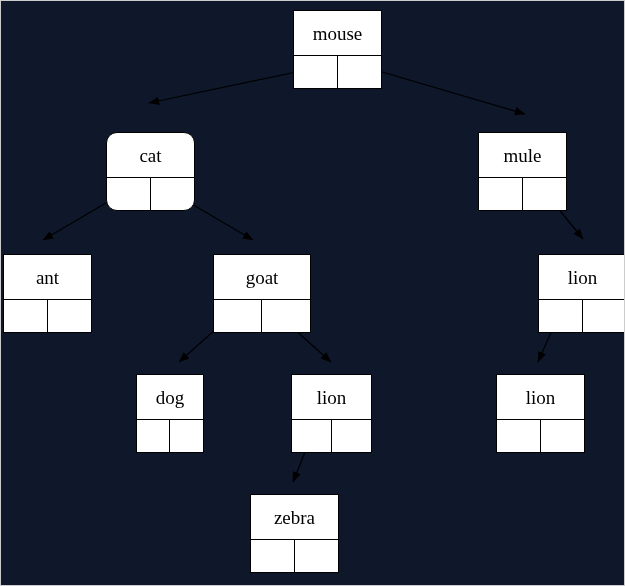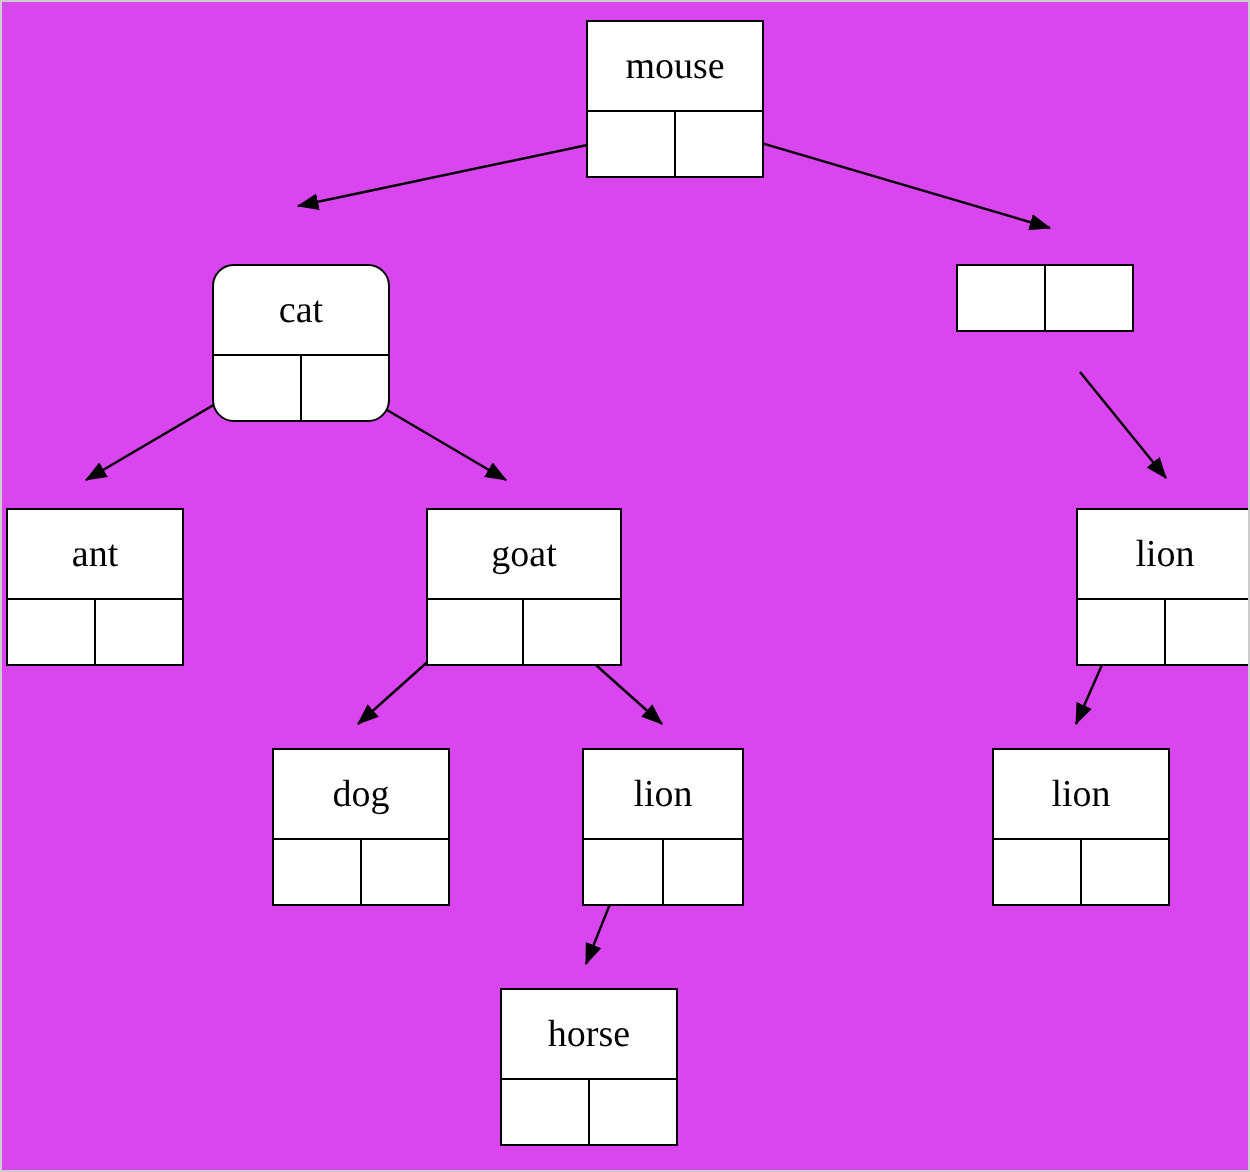--- a/index.html
+++ b/index.html
@@ -8,21 +8,21 @@
     padding: 0;
     background: #ffffff;
   }
   body {
     font-family: "Liberation Serif", "DejaVu Serif", serif;
   }
   #canvas {
     position: relative;
     width: 625px;
     height: 586px;
-    background: #d946ef;
+    background: #0f172a;
     box-sizing: border-box;
     border: 1px solid #cccccc;
     overflow: hidden;
   }
   #edge-layer {
     position: absolute;
     left: 0;
     top: 0;
     width: 625px;
     height: 586px;
@@ -94,20 +94,21 @@
         </div>
       </div>
       <div class="node" style="left: 105px; top: 131px; width: 89px; border-radius: 11px;">
         <div class="node-label" style="height: 45px; line-height: 45px;">cat</div>
         <div class="node-ptrs" style="height: 32px;">
           <div class="ptr-cell left"></div>
           <div class="ptr-cell right"></div>
         </div>
       </div>
       <div class="node" style="left: 477px; top: 131px; width: 89px;">
+        <div class="node-label" style="height: 45px; line-height: 45px;">mule</div>
         <div class="node-ptrs" style="height: 32px;">
           <div class="ptr-cell left"></div>
           <div class="ptr-cell right"></div>
         </div>
       </div>
       <div class="node" style="left: 2px; top: 253px; width: 89px;">
         <div class="node-label" style="height: 45px; line-height: 45px; text-align: center;">ant</div>
         <div class="node-ptrs" style="height: 32px;">
           <div class="ptr-cell left"></div>
           <div class="ptr-cell right"></div>
@@ -120,21 +121,21 @@
           <div class="ptr-cell right"></div>
         </div>
       </div>
       <div class="node" style="left: 537px; top: 253px; width: 89px;">
         <div class="node-label" style="height: 45px; line-height: 45px;">lion</div>
         <div class="node-ptrs" style="height: 32px;">
           <div class="ptr-cell left"></div>
           <div class="ptr-cell right"></div>
         </div>
       </div>
-      <div class="node" style="left: 135px; top: 373px; width: 89px;">
+      <div class="node" style="left: 135px; top: 373px; width: 68px;">
         <div class="node-label" style="height: 45px; line-height: 45px;">dog</div>
         <div class="node-ptrs" style="height: 32px;">
           <div class="ptr-cell left"></div>
           <div class="ptr-cell right"></div>
         </div>
       </div>
       <div class="node" style="left: 290px; top: 373px; width: 81px; font-family: Liberation Serif, serif;">
         <div class="node-label" style="height: 45px; line-height: 45px;">lion</div>
         <div class="node-ptrs" style="height: 32px;">
           <div class="ptr-cell left"></div>
@@ -142,21 +143,21 @@
         </div>
       </div>
       <div class="node" style="left: 495px; top: 373px; width: 89px;">
         <div class="node-label" style="height: 45px; line-height: 45px;">lion</div>
         <div class="node-ptrs" style="height: 32px;">
           <div class="ptr-cell left"></div>
           <div class="ptr-cell right"></div>
         </div>
       </div>
       <div class="node" style="left: 249px; top: 493px; width: 89px;">
-        <div class="node-label" style="height: 45px; line-height: 45px;">horse</div>
+        <div class="node-label" style="height: 45px; line-height: 45px;">zebra</div>
         <div class="node-ptrs" style="height: 32px;">
           <div class="ptr-cell left"></div>
           <div class="ptr-cell right"></div>
         </div>
       </div>
     </div>
 
 </div>
 
 </body></html>

